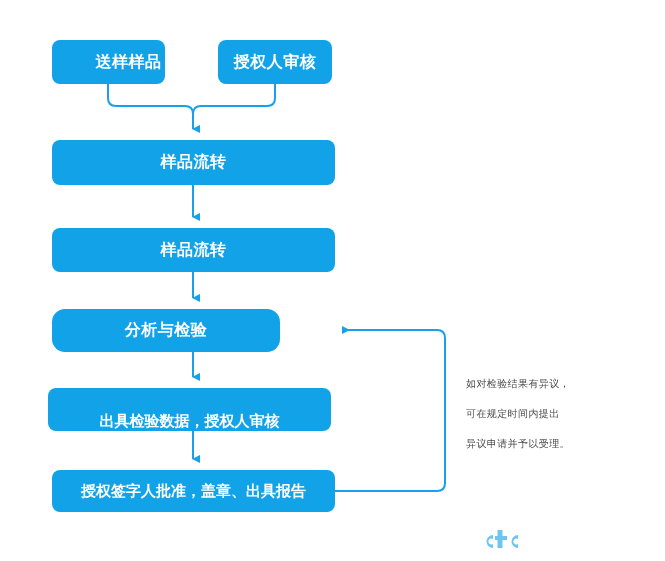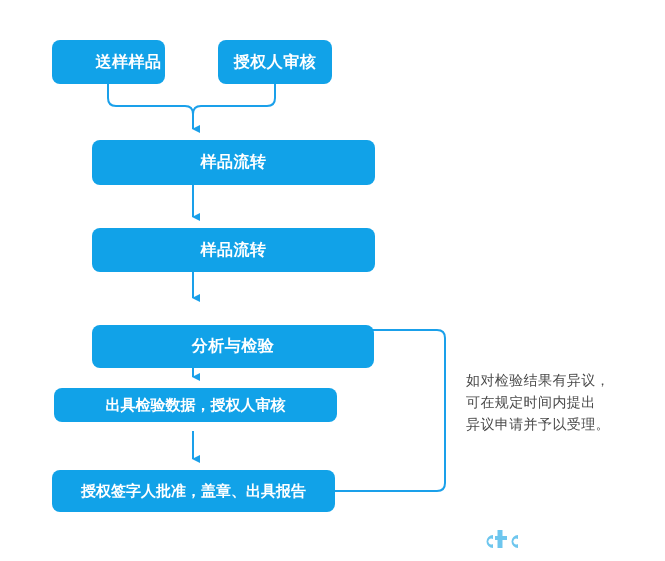--- a/index.html
+++ b/index.html
@@ -33,43 +33,42 @@
     font-weight: bold;
     letter-spacing: 0.5px;
     box-sizing: border-box;
     user-select: none;
   }
   .node-small {
     font-size: 16px;
   }
   .node-wide {
     font-size: 16px;
-    margin-left: 40px;
   }
   .node-tight {
     font-size: 15px;
     letter-spacing: 0px;
   }
   
   #node-送样样品 { left: 52px;  top: 40px;  width: 113px; height: 44px; padding-left: 40px; }
   #node-抽样样品 { left: 218px; top: 40px;  width: 114px; height: 44px; }
   #node-样品流转 { left: 52px;  top: 140px; width: 283px; height: 45px; }
   #node-检验部收样 { left: 52px; top: 228px; width: 283px; height: 44px; }
-  #node-分析与检验 { left: 52px; top: 325px; width: 282px; height: 43px; }
-  #node-出具检验数据 { left: 54px; top: 388px; width: 283px; height: 34px; }
+  #node-分析与检验 { left: 52px; top: 309px; width: 228px; height: 43px; border-radius: 13px; }
+  #node-出具检验数据 { left: 48px; top: 388px; width: 283px; height: 43px; align-items: flex-end; }
   #node-授权签字人 { left: 52px; top: 470px; width: 283px; height: 42px; }
 
   .annotation {
     position: absolute;
     left: 466px;
     top: 369px;
     width: 175px;
     color: #4a4a4a;
-    font-size: 14px;
-    line-height: 22px;
+    font-size: 10px;
+    line-height: 30px;
     letter-spacing: 0.4px;
     white-space: pre-line;
   }
   .logo {
     position: absolute;
     left: 481px;
     top: 528px;
     width: 48px;
     height: 24px;
   }

